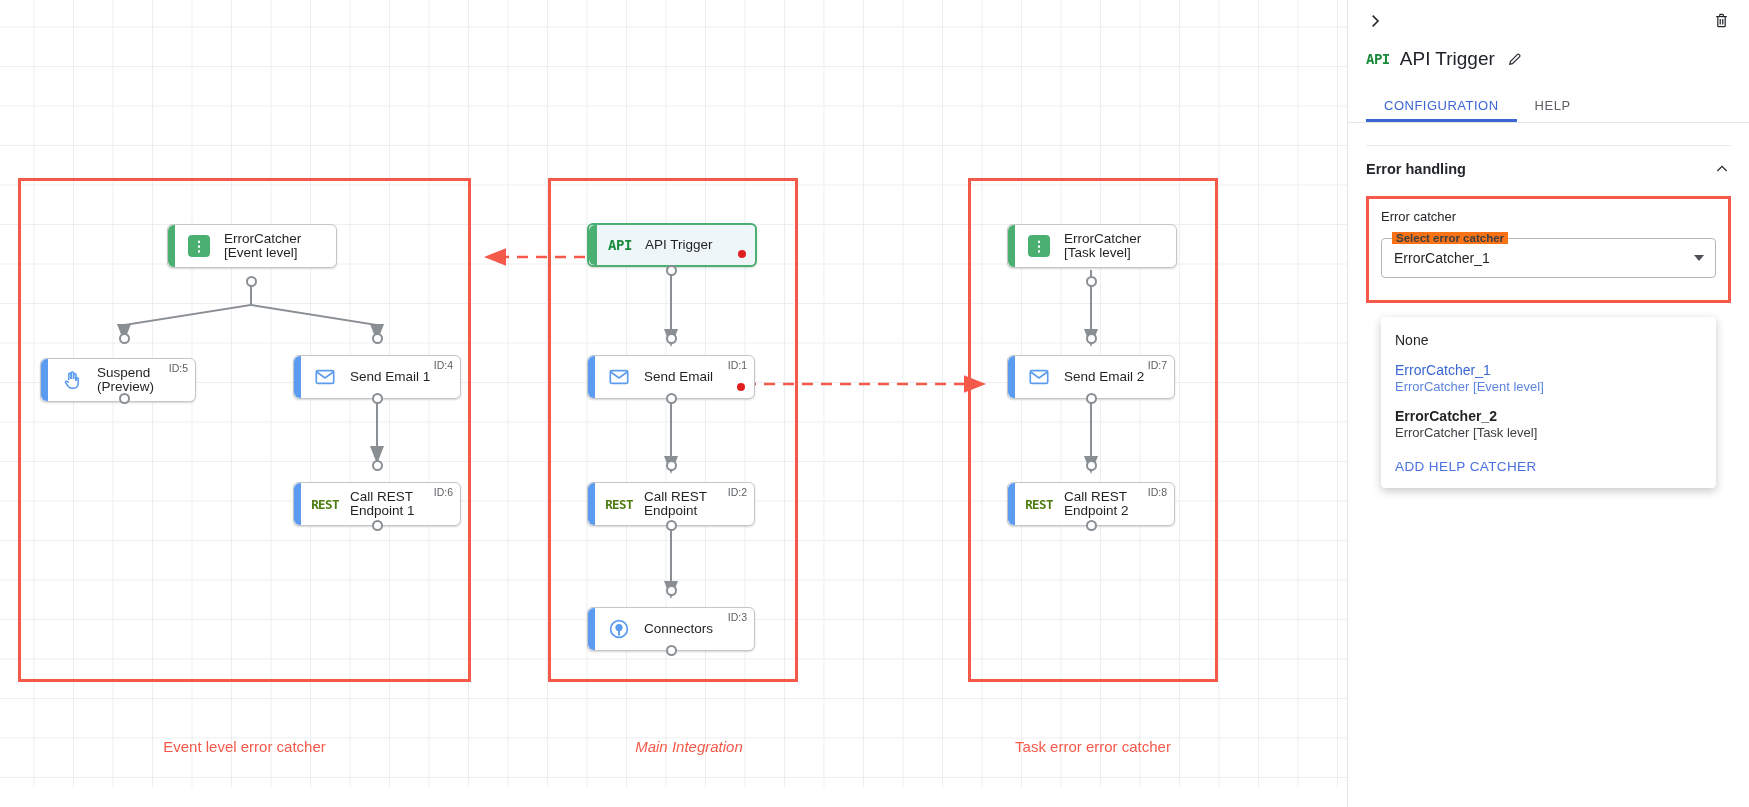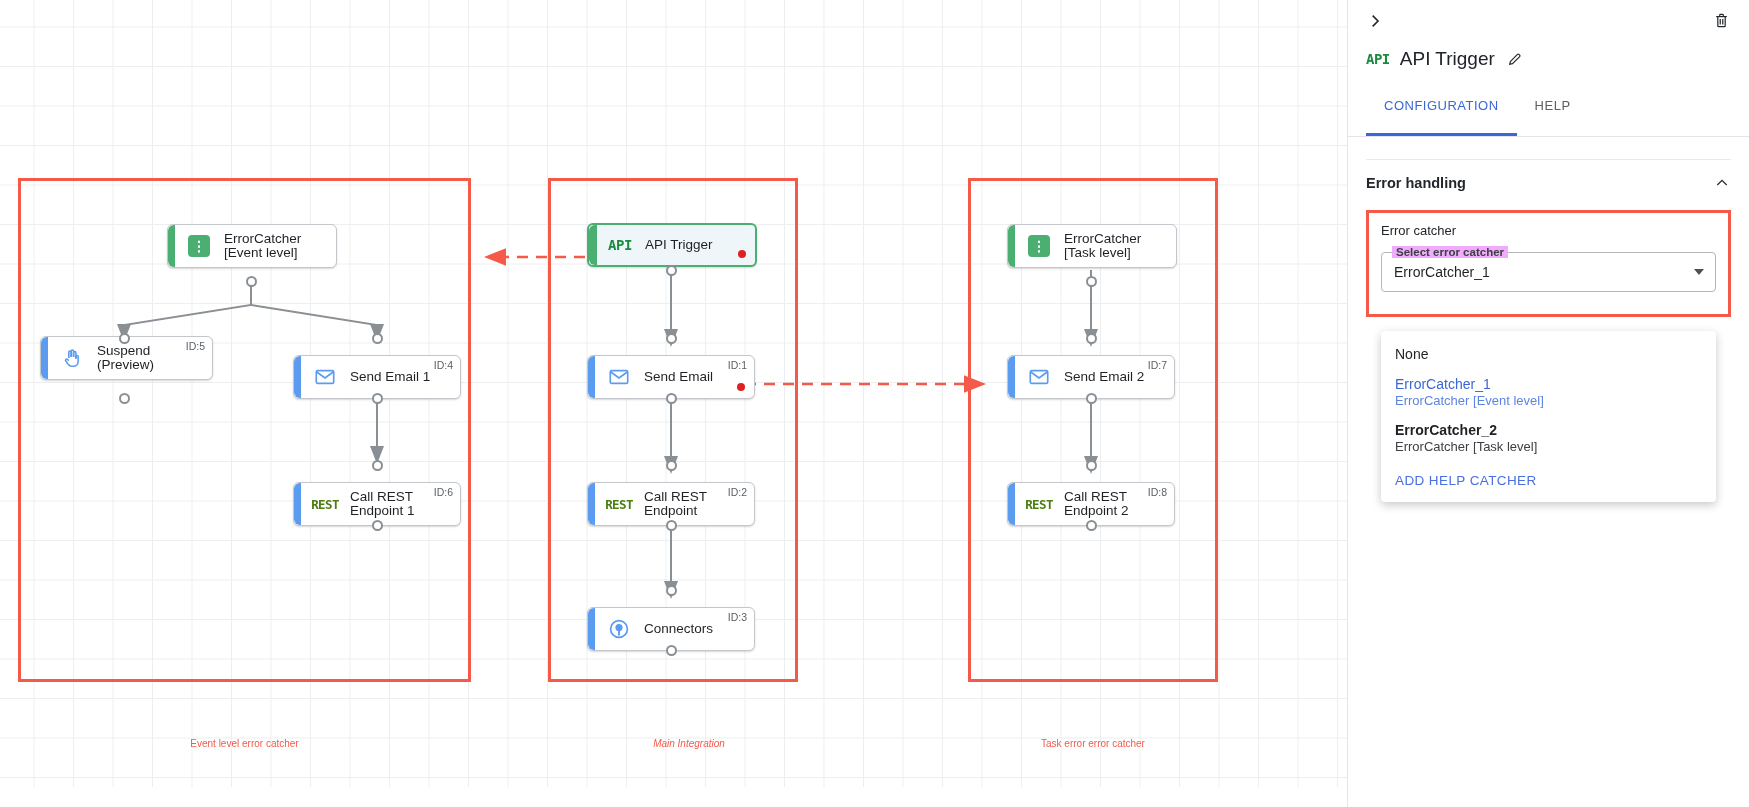--- a/index.html
+++ b/index.html
@@ -30,21 +30,21 @@
 
   
   .group-box {
     position: absolute;
     border: 3px solid #f4594a;
     background: transparent;
   }
   .group-label {
     position: absolute;
     color: #f4594a;
-    font-size: 10px;
+    font-size: 15px;
     text-align: center;
     white-space: nowrap;
   }
 
   
   .node {
     position: absolute;
     height: 44px;
     background: #ffffff;
     border: 1px solid #c3c7cb;
@@ -176,21 +176,21 @@
   .tabs {
     display: flex;
     margin-top: 14px;
     border-bottom: 1px solid #e3e5e8;
     padding-left: 18px;
   }
   .tab {
     font-size: 13px;
     letter-spacing: 0.5px;
     color: #5d6064;
-    padding: 8px 18px 20px 18px;
+    padding: 8px 18px 6px 18px;
     cursor: pointer;
   }
   .tab.active { color: #3a67d3; border-bottom: 3px solid #3a67d3; }
 
   .section {
     padding: 0 18px;
   }
   .section-head {
     display: flex; align-items: center; justify-content: space-between;
     height: 46px;
@@ -241,21 +241,21 @@
     border: 1px solid #b3b6ba;
     border-radius: 4px;
     display: flex; align-items: center;
     padding: 0 12px;
     margin-top: 14px;
     background: #fff;
     cursor: pointer;
   }
   .select-wrap .legend {
     position: absolute; top: -7px; left: 10px;
-    background: #f0abfc; padding: 0 4px;
+    background: #f97316; padding: 0 4px;
     font-size: 11.5px; font-weight: 700; color: #3d4044;
   }
   .select-val { font-size: 14px; color: #1f2124; }
   .caret {
     position: absolute; right: 11px; top: 50%;
     transform: translateY(-50%);
     width: 0; height: 0;
     border-left: 5.5px solid transparent;
     border-right: 5.5px solid transparent;
     border-top: 6px solid #4d5155;
@@ -336,21 +336,21 @@
       <span class="nicon">
         <span class="ec-glyph">
             <span>⋮</span>
           </span>
       </span>
       <span class="nlabel">ErrorCatcher
 [Event level]</span>
     </div>
     <span class="port" style="left:246px; top:276px;"></span>
 
-    <div class="node blue" style="left:40px; top:336px; width:173px;">
+    <div class="node blue" style="left:40px; top:358px; width:156px;">
       <span class="accent"></span>
       <span class="nicon">
         <svg width="22" height="22" viewBox="0 0 24 24" fill="none" stroke="#5b9bf0" stroke-width="1.7">
           <path d="M8.5 12V5.6a1.3 1.3 0 0 1 2.6 0V11"></path>
           <path d="M11.1 10.8V4.6a1.3 1.3 0 0 1 2.6 0v6.2"></path>
           <path d="M13.7 11V6.2a1.3 1.3 0 0 1 2.6 0V13"></path>
           <path d="M16.3 12.4v-2a1.2 1.2 0 0 1 2.4 0v5.3c0 3-2.3 5.3-5.3 5.3h-1.6c-2 0-3-1-4.2-2.5l-2.3-3.1a1.3 1.3 0 0 1 1.9-1.8l1.3 1.3"></path>
         </svg>
       </span>
       <span class="nlabel">Suspend

